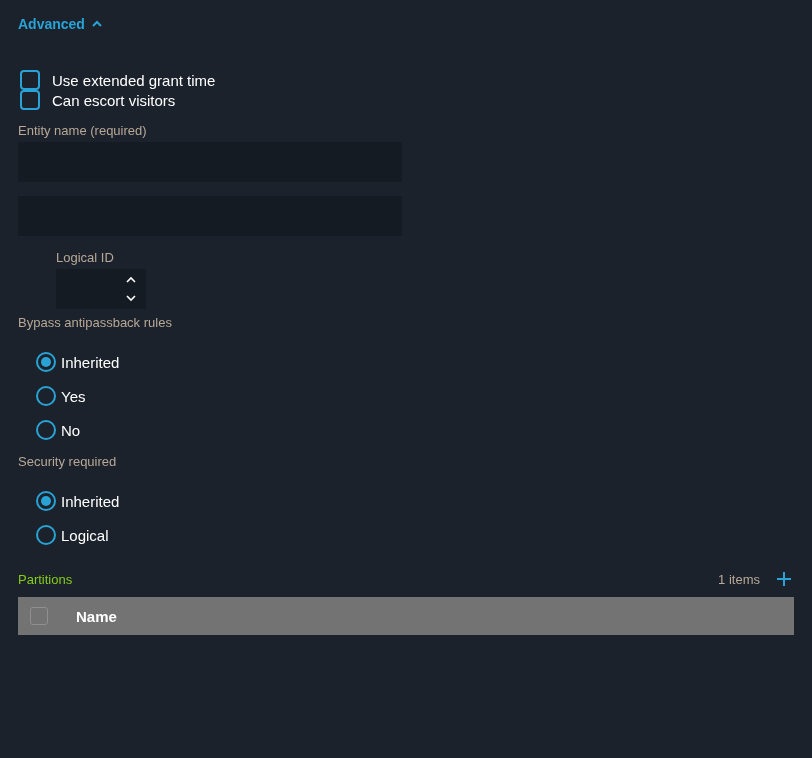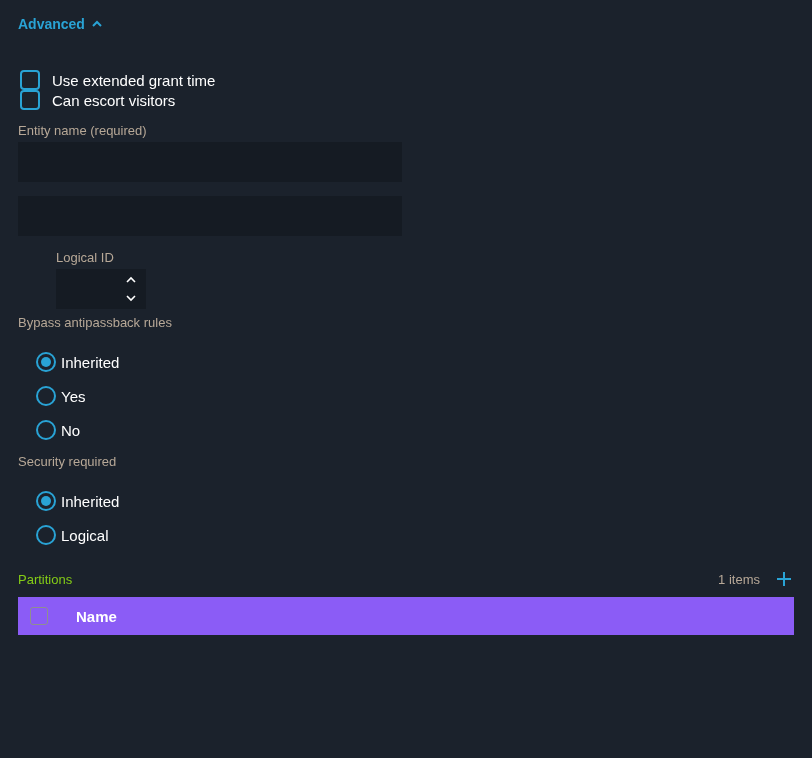--- a/index.html
+++ b/index.html
@@ -110,21 +110,21 @@
   .partitions-title { color:#84cc16; font-size:13px; }
   .partitions-right { display:flex; align-items:center; gap: 14px; }
   .items-count { color:#b7a897; font-size:13px; }
   .add-btn { cursor:pointer; display:flex; align-items:center; }
   .add-btn svg { display:block; }
 
   .table { width: 100%; }
   .tr {
     display:flex; align-items:center;
     height: 38px;
-    background: #8b5cf6;
+    background: #737373;
     padding: 0 12px 0 12px;
     gap: 28px;
     margin-bottom: 3px;
   }
   .tr .cell-chk {
     width: 18px; height: 18px;
     border: 1.5px solid #8f8f8f;
     border-radius: 3px;
     cursor:pointer; flex:0 0 auto;
   }

